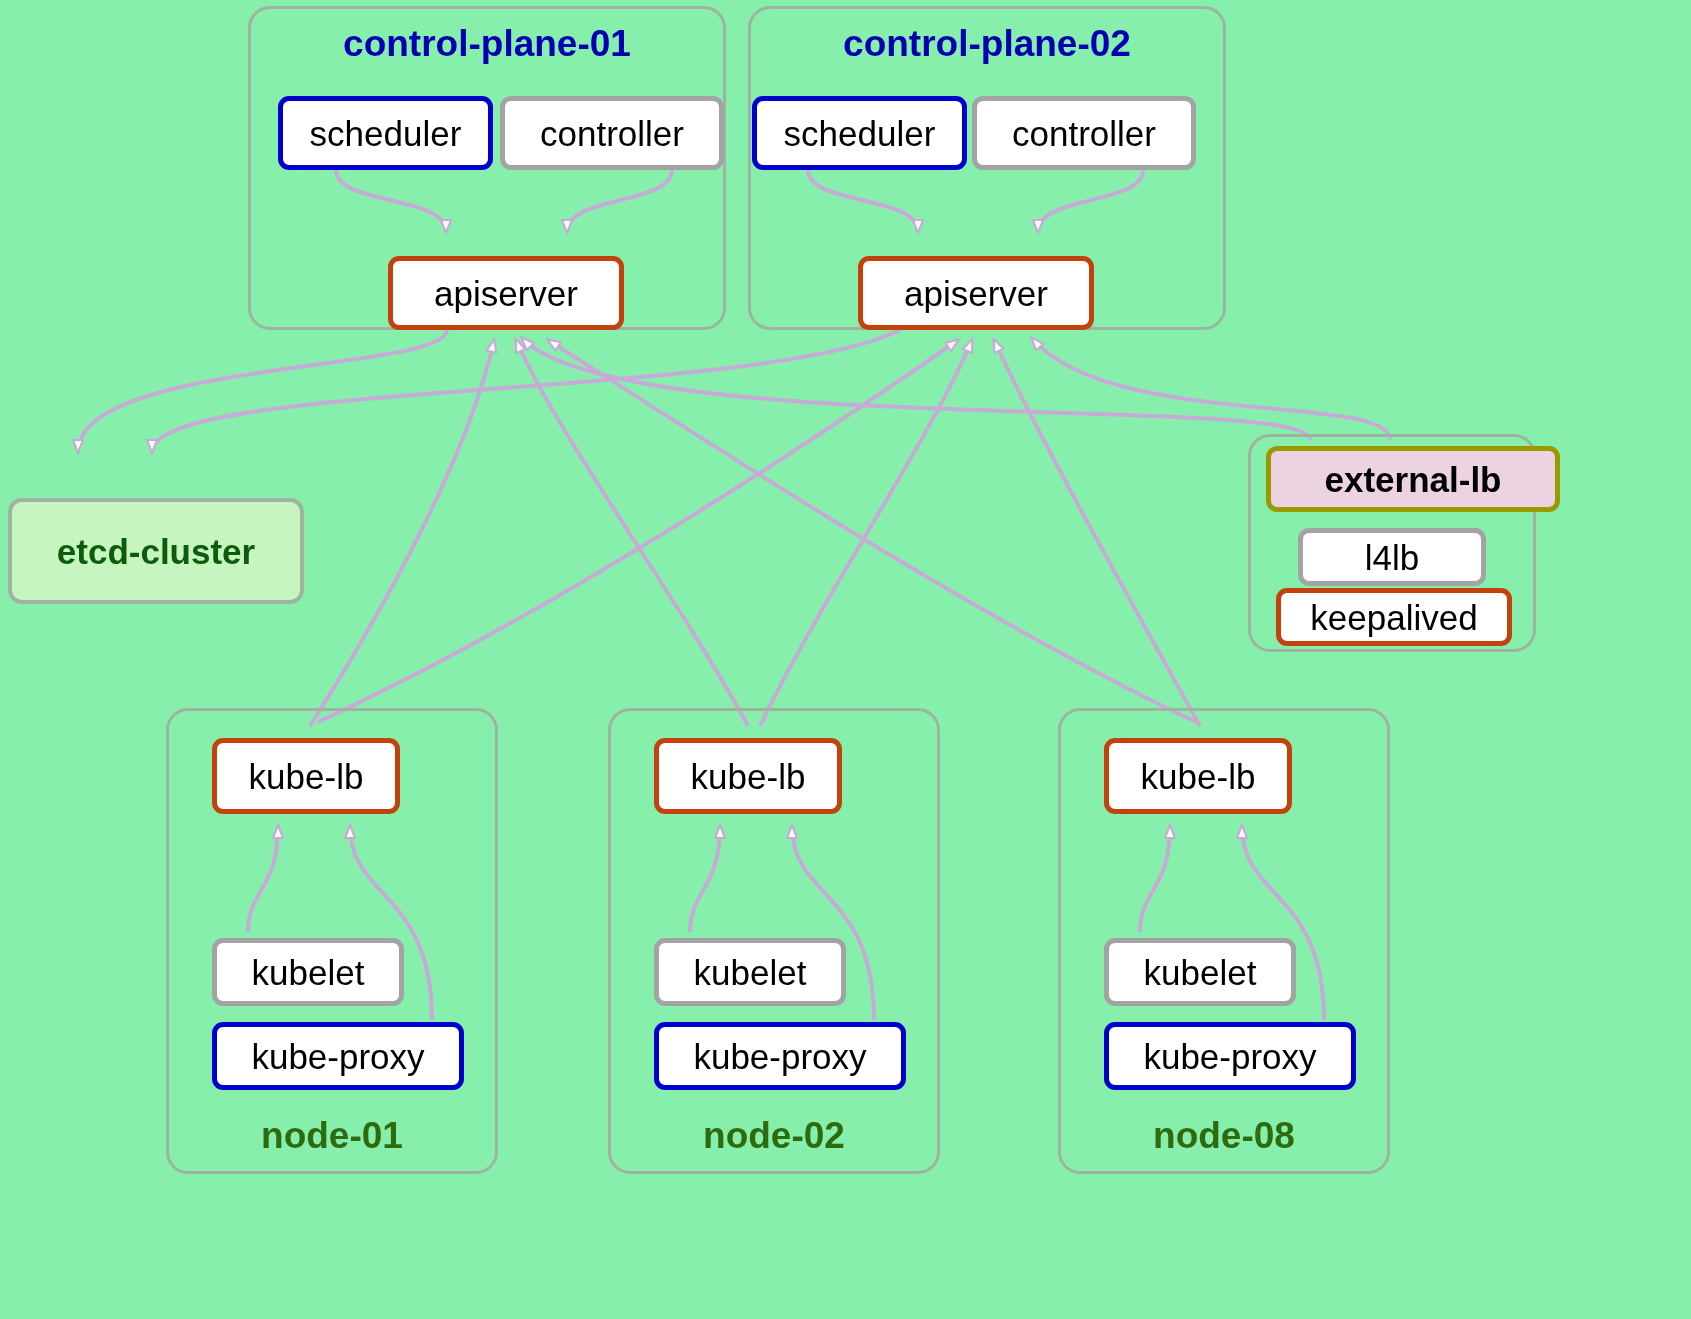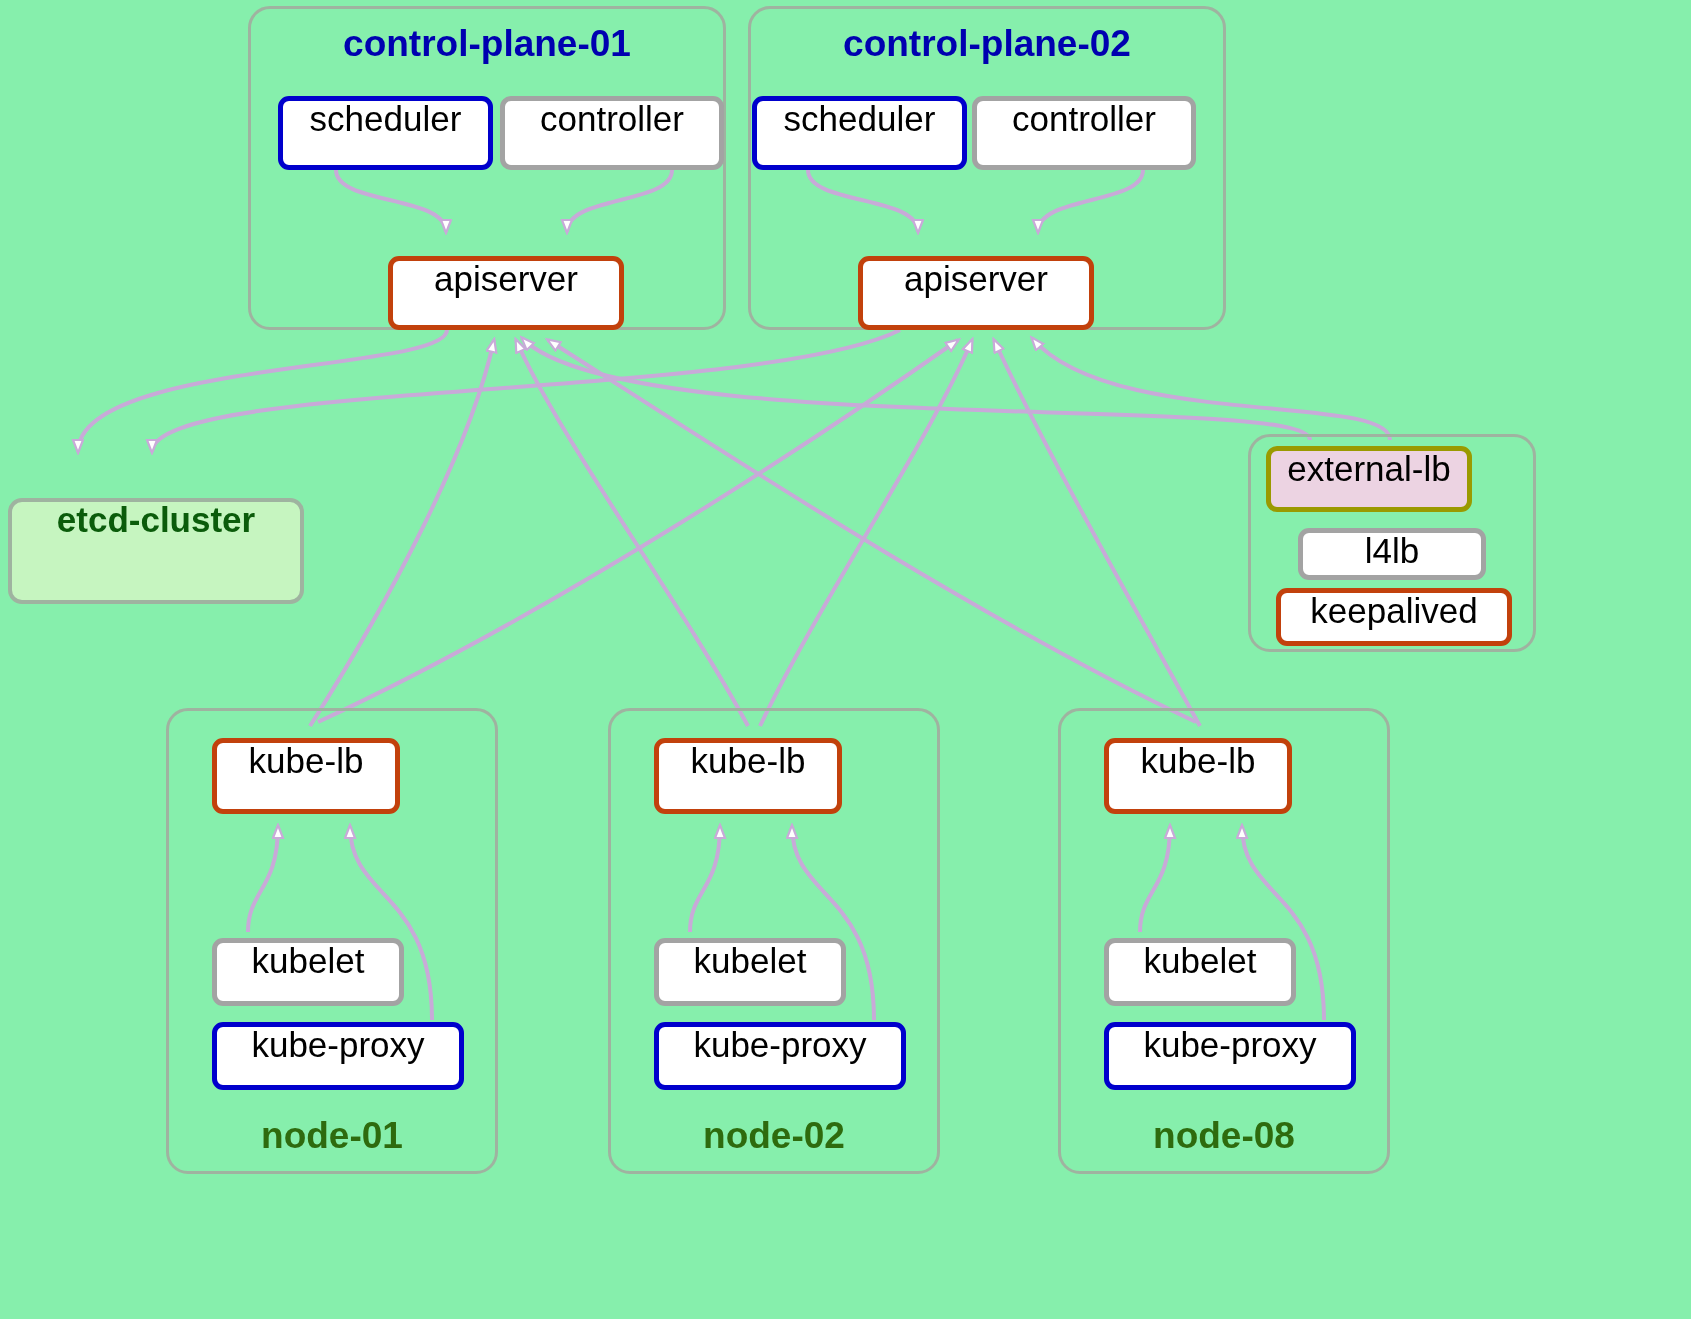--- a/index.html
+++ b/index.html
@@ -54,20 +54,21 @@
     bottom: 14px;
     color: #2e6b0e;
     font-size: 37px;
   }
 
   
   .nodebox {
     position: absolute;
     box-sizing: border-box;
     display: flex;
+    align-items: center;
     justify-content: center;
     border-radius: 11px;
     background: #ffffff;
     color: #000000;
     white-space: nowrap;
     line-height: 1;
   }
   .nodebox.b-blue   { border: 5px solid #0000cc; }
   .nodebox.b-olive  { border: 5px solid #a3a3a3; }
   .nodebox.b-green  { border: 5px solid #c2410c; }
@@ -151,24 +152,24 @@
   <div class="nodebox b-green" style="left:858px; top:256px; width:236px; height:74px; font-size:35px;">
     <span>apiserver</span>
   </div>
 
   <div class="nodebox b-sage-fill" style="left:8px; top:492px; width:296px; height:106px; font-size:35px;margin-top:6px;">
     <span>etcd-cluster</span>
   </div>
 
   <div class="cluster" style="left:1248px; top:434px; width:288px; height:218px;">
   </div>
-  <div class="nodebox b-olive-fill" style="left:1266px; top:446px; width:206px; height:66px; font-size:35px;">
+  <div class="nodebox b-olive-fill" style="left:1266px; top:446px; width:294px; height:66px; font-size:35px;font-weight:bold;">
     <span>external-lb</span>
   </div>
-  <div class="nodebox b-olive" style="left:1298px; top:528px; width:188px; height:52px; font-size:35px;">
+  <div class="nodebox b-olive" style="left:1298px; top:528px; width:188px; height:58px; font-size:35px;">
     <span>l4lb</span>
   </div>
   <div class="nodebox b-green" style="left:1276px; top:588px; width:236px; height:58px; font-size:35px;">
     <span>keepalived</span>
   </div>
 
   <div class="cluster" style="left:166px; top:708px; width:332px; height:466px;">
     <div class="cluster-title node">node-01</div>
   </div>
   <div class="nodebox b-green" style="left:212px; top:738px; width:188px; height:76px; font-size:35px;">

